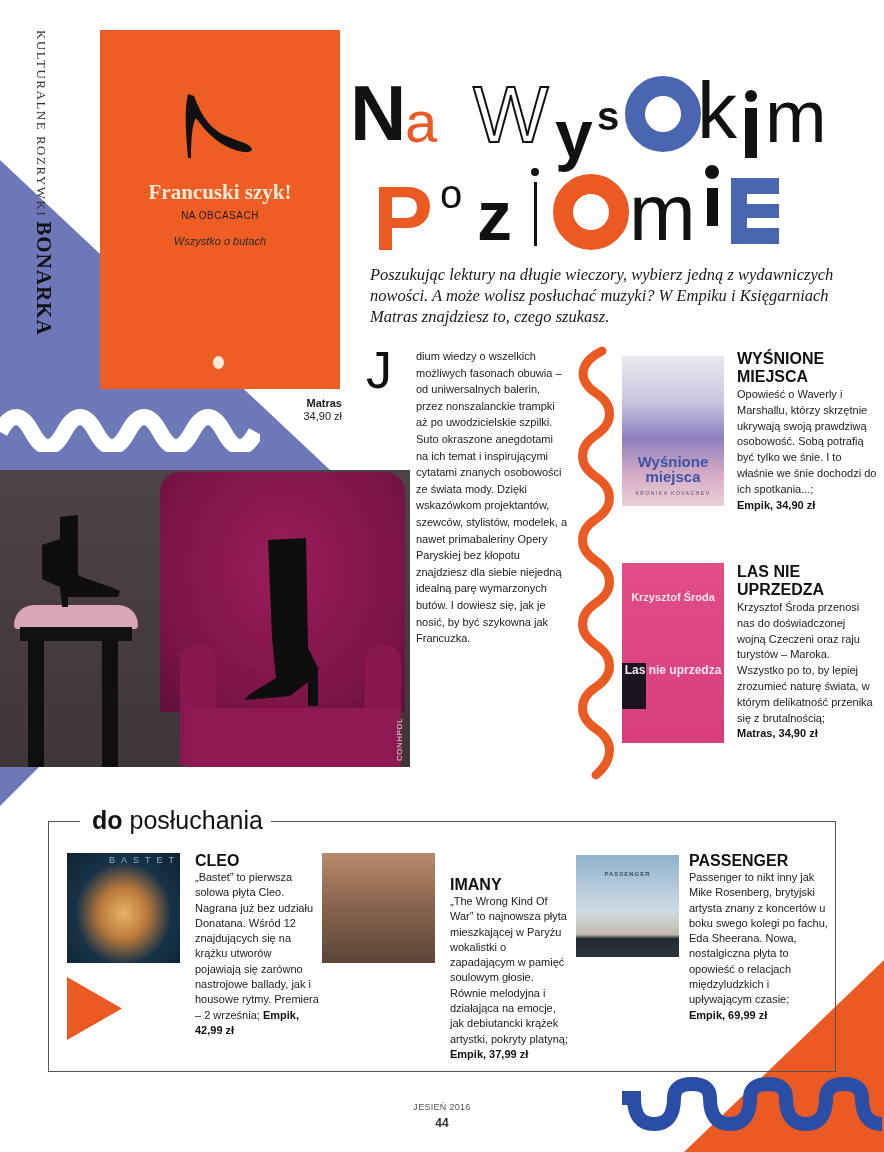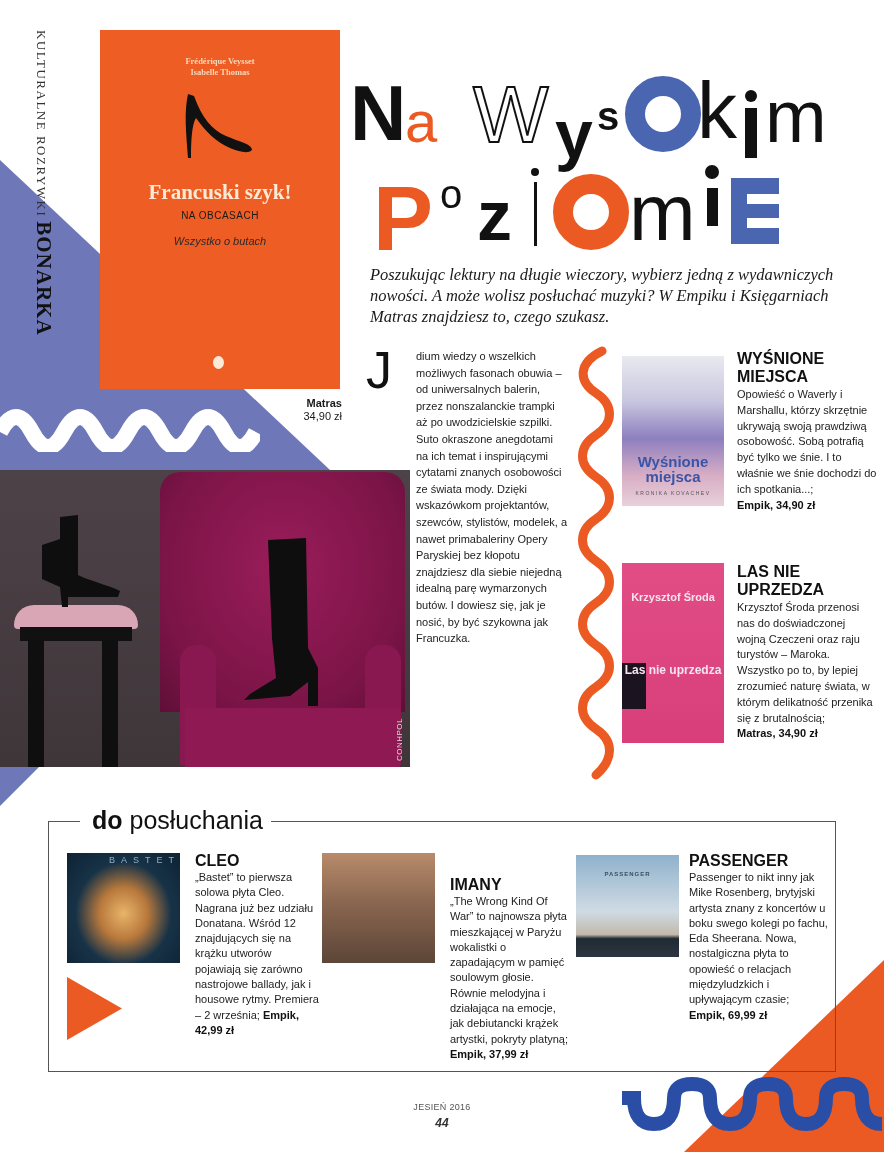--- a/index.html
+++ b/index.html
@@ -86,21 +86,21 @@
   .play-tri { left: 67px; top: 977px; width: 55px; height: 63px; background: #ec5a24; clip-path: polygon(0 0, 100% 50%, 0 100%); }
   .mus-text { position: absolute; font-size: 11px; line-height: 15.3px; color: #222; }
   .mus-text h3 { margin: 0; font-size: 16px; line-height: 18px; font-weight: bold; color: #111; }
   .mus-text b { color: #111; }
   .cleo-text { left: 195px; top: 852px; width: 125px; }
   .imany-text { left: 450px; top: 852px; width: 120px; margin-top: 24px; }
   .pass-text { left: 689px; top: 852px; width: 140px; }
 
   .footer { left: 400px; top: 1102px; width: 84px; text-align: center; color: #555; }
   .footer .season { font-size: 9px; letter-spacing: 0.3px; }
-  .footer .page { font-size: 12px; font-weight: bold; color: #333; margin-top: 4px; font-style: italic; }
+  .footer .page { font-size: 12px; font-weight: bold; color: #333; margin-top: 4px; }
 
   .wave-bottom { left: 622px; top: 1076px; width: 262px; height: 58px; }
 </style>
 </head>
 <body>
 
 <div class="abs blue-tri-top"></div>
 <div class="abs blue-tri-bottom"></div>
 <div class="abs orange-tri"></div>
 
@@ -109,24 +109,20 @@
     <span class="small">KULTURALNE ROZRYWKI</span>
     <span class="big">BONARKA</span>
   </div>
 </div>
 
 <svg class="abs wave-left" viewBox="0 0 260 60">
   <path d="M0,40 q16,-30 32,0 q16,30 32,0 q16,-30 32,0 q16,30 32,0 q16,-30 32,0 q16,30 32,0 q16,-30 32,0 q16,30 32,0" fill="none" stroke="#ffffff" stroke-width="16"></path>
 </svg>
 
 <div class="abs cover">
-  <div class="authors">
-    <div>Frédérique Veysset</div>
-    <div>Isabelle Thomas</div>
-  </div>
   <svg class="heel" width="72" height="70" viewBox="0 0 72 70">
     <path d="M6,2 C2,20 4,40 6,66 L9,66 C9,48 10,32 14,26 C24,40 34,50 48,56 C58,60 66,62 70,58 C70,52 58,50 44,44 C30,38 20,26 12,4 Z" fill="#111"></path>
   </svg>
   <div class="title">Francuski szyk!</div>
   <div class="sub">NA OBCASACH</div>
   <div class="tag">Wszystko o butach</div>
   <div class="logo"></div>
 </div>
 <div class="abs price-main">
   <b>Matras</b>

